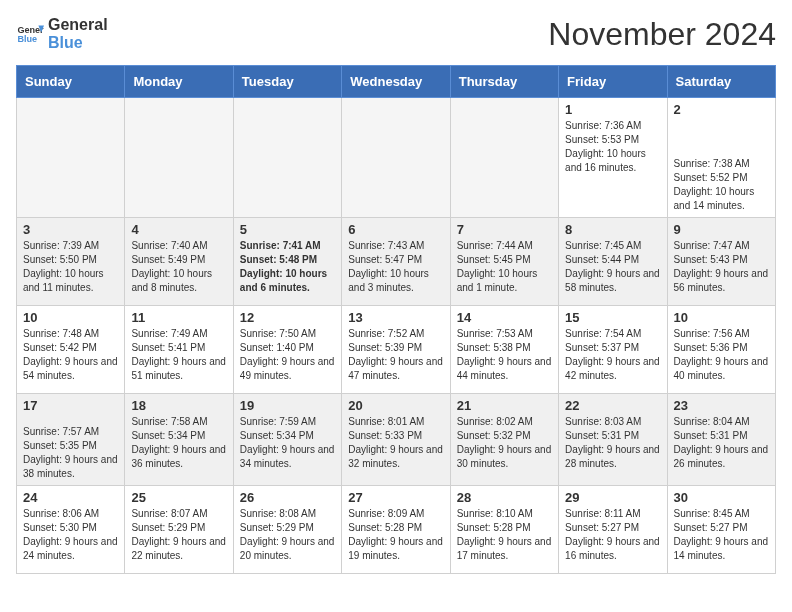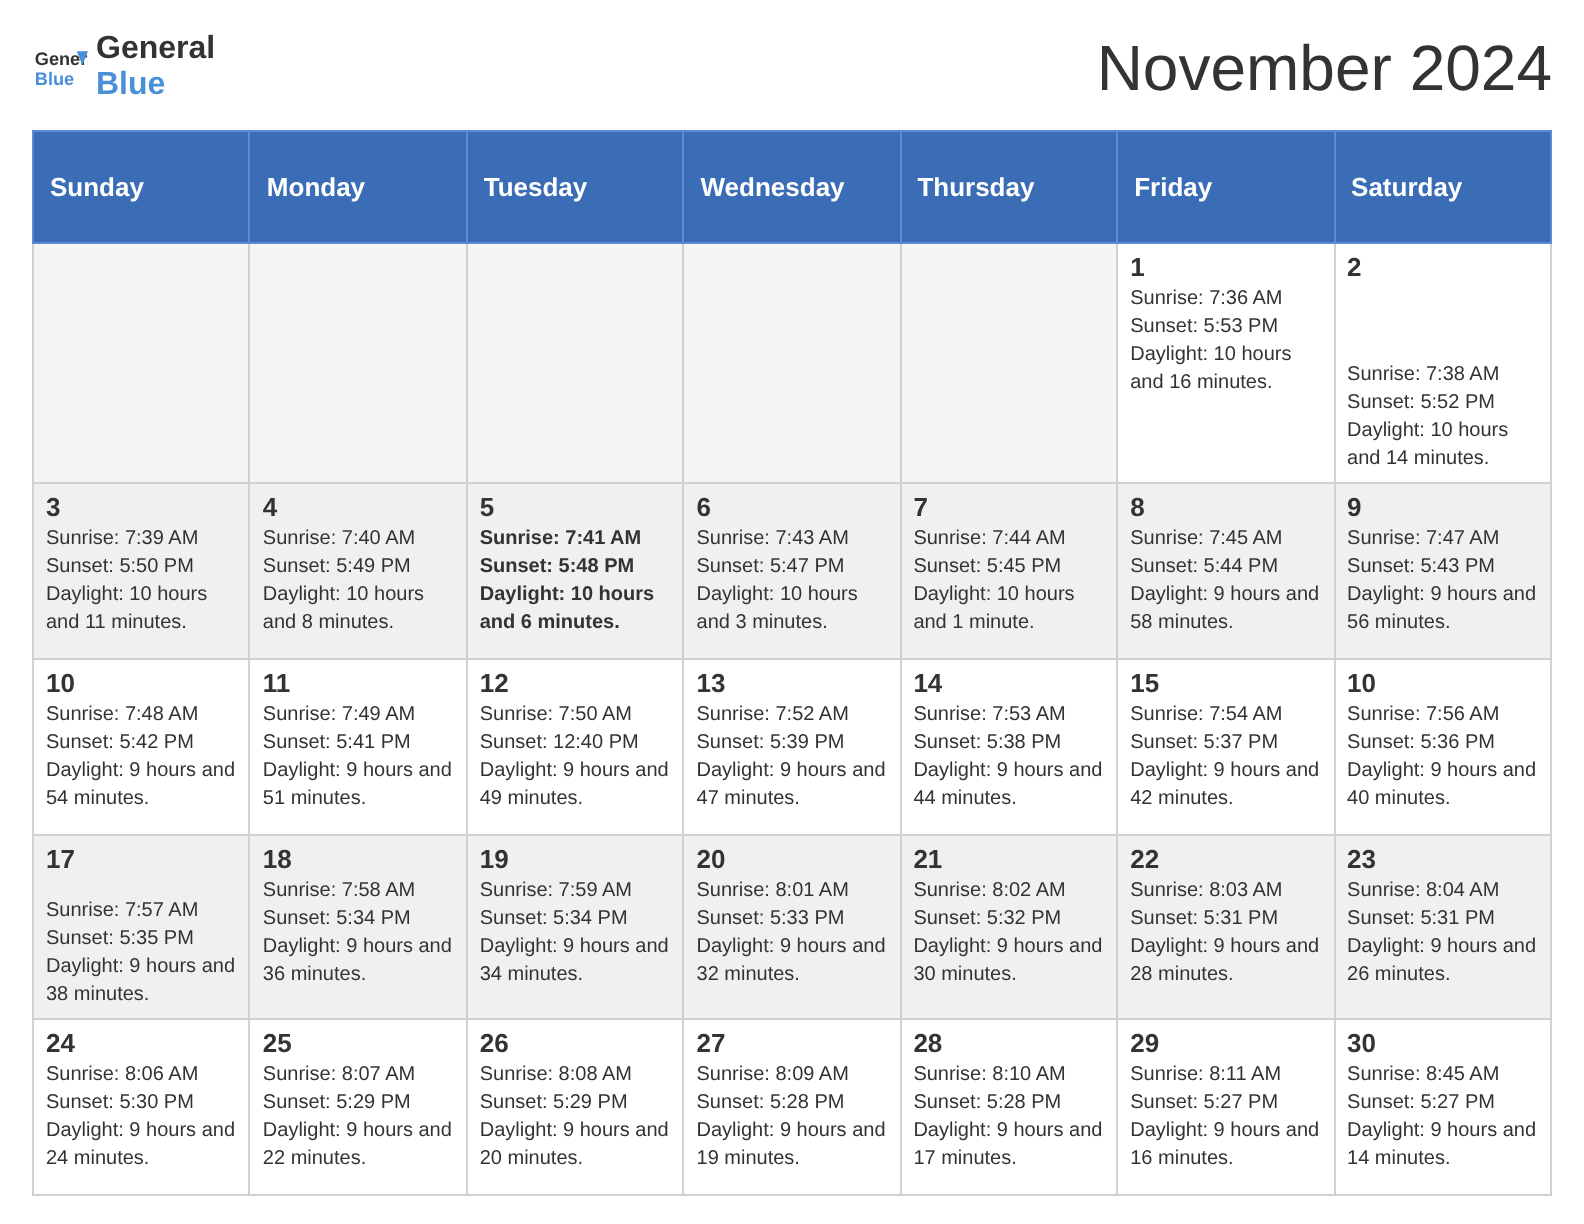--- a/index.html
+++ b/index.html
@@ -39,21 +39,21 @@
     }
     .calendar {
       width: 100%;
       border-collapse: collapse;
       table-layout: fixed;
     }
     .calendar th {
       background-color: #3a6db5;
       color: #fff;
       text-align: left;
-      padding: 20px 8px;
+      padding: 8px 8px;
       font-size: 13px;
       border: 1px solid #5a8dd5;
     }
     .calendar td {
       border: 1px solid #d0d0d0;
       vertical-align: top;
       padding: 4px 6px;
       font-size: 10.5px;
       color: #333;
       height: 88px;
@@ -182,21 +182,21 @@
         </td>
         <td>
           <span class="day-number">11</span>
           <div class="day-info" style="white-space: pre-line;">Sunrise: 7:49 AM
 Sunset: 5:41 PM
 Daylight: 9 hours and 51 minutes.</div>
         </td>
         <td>
           <span class="day-number">12</span>
           <div class="day-info" style="white-space: pre-line;">Sunrise: 7:50 AM
-Sunset: 12:40 PM
+Sunset: 1:40 PM
 Daylight: 9 hours and 49 minutes.</div>
         </td>
         <td>
           <span class="day-number">13</span>
           <div class="day-info" style="white-space: pre-line;">Sunrise: 7:52 AM
 Sunset: 5:39 PM
 Daylight: 9 hours and 47 minutes.</div>
         </td>
         <td>
           <span class="day-number">14</span>

